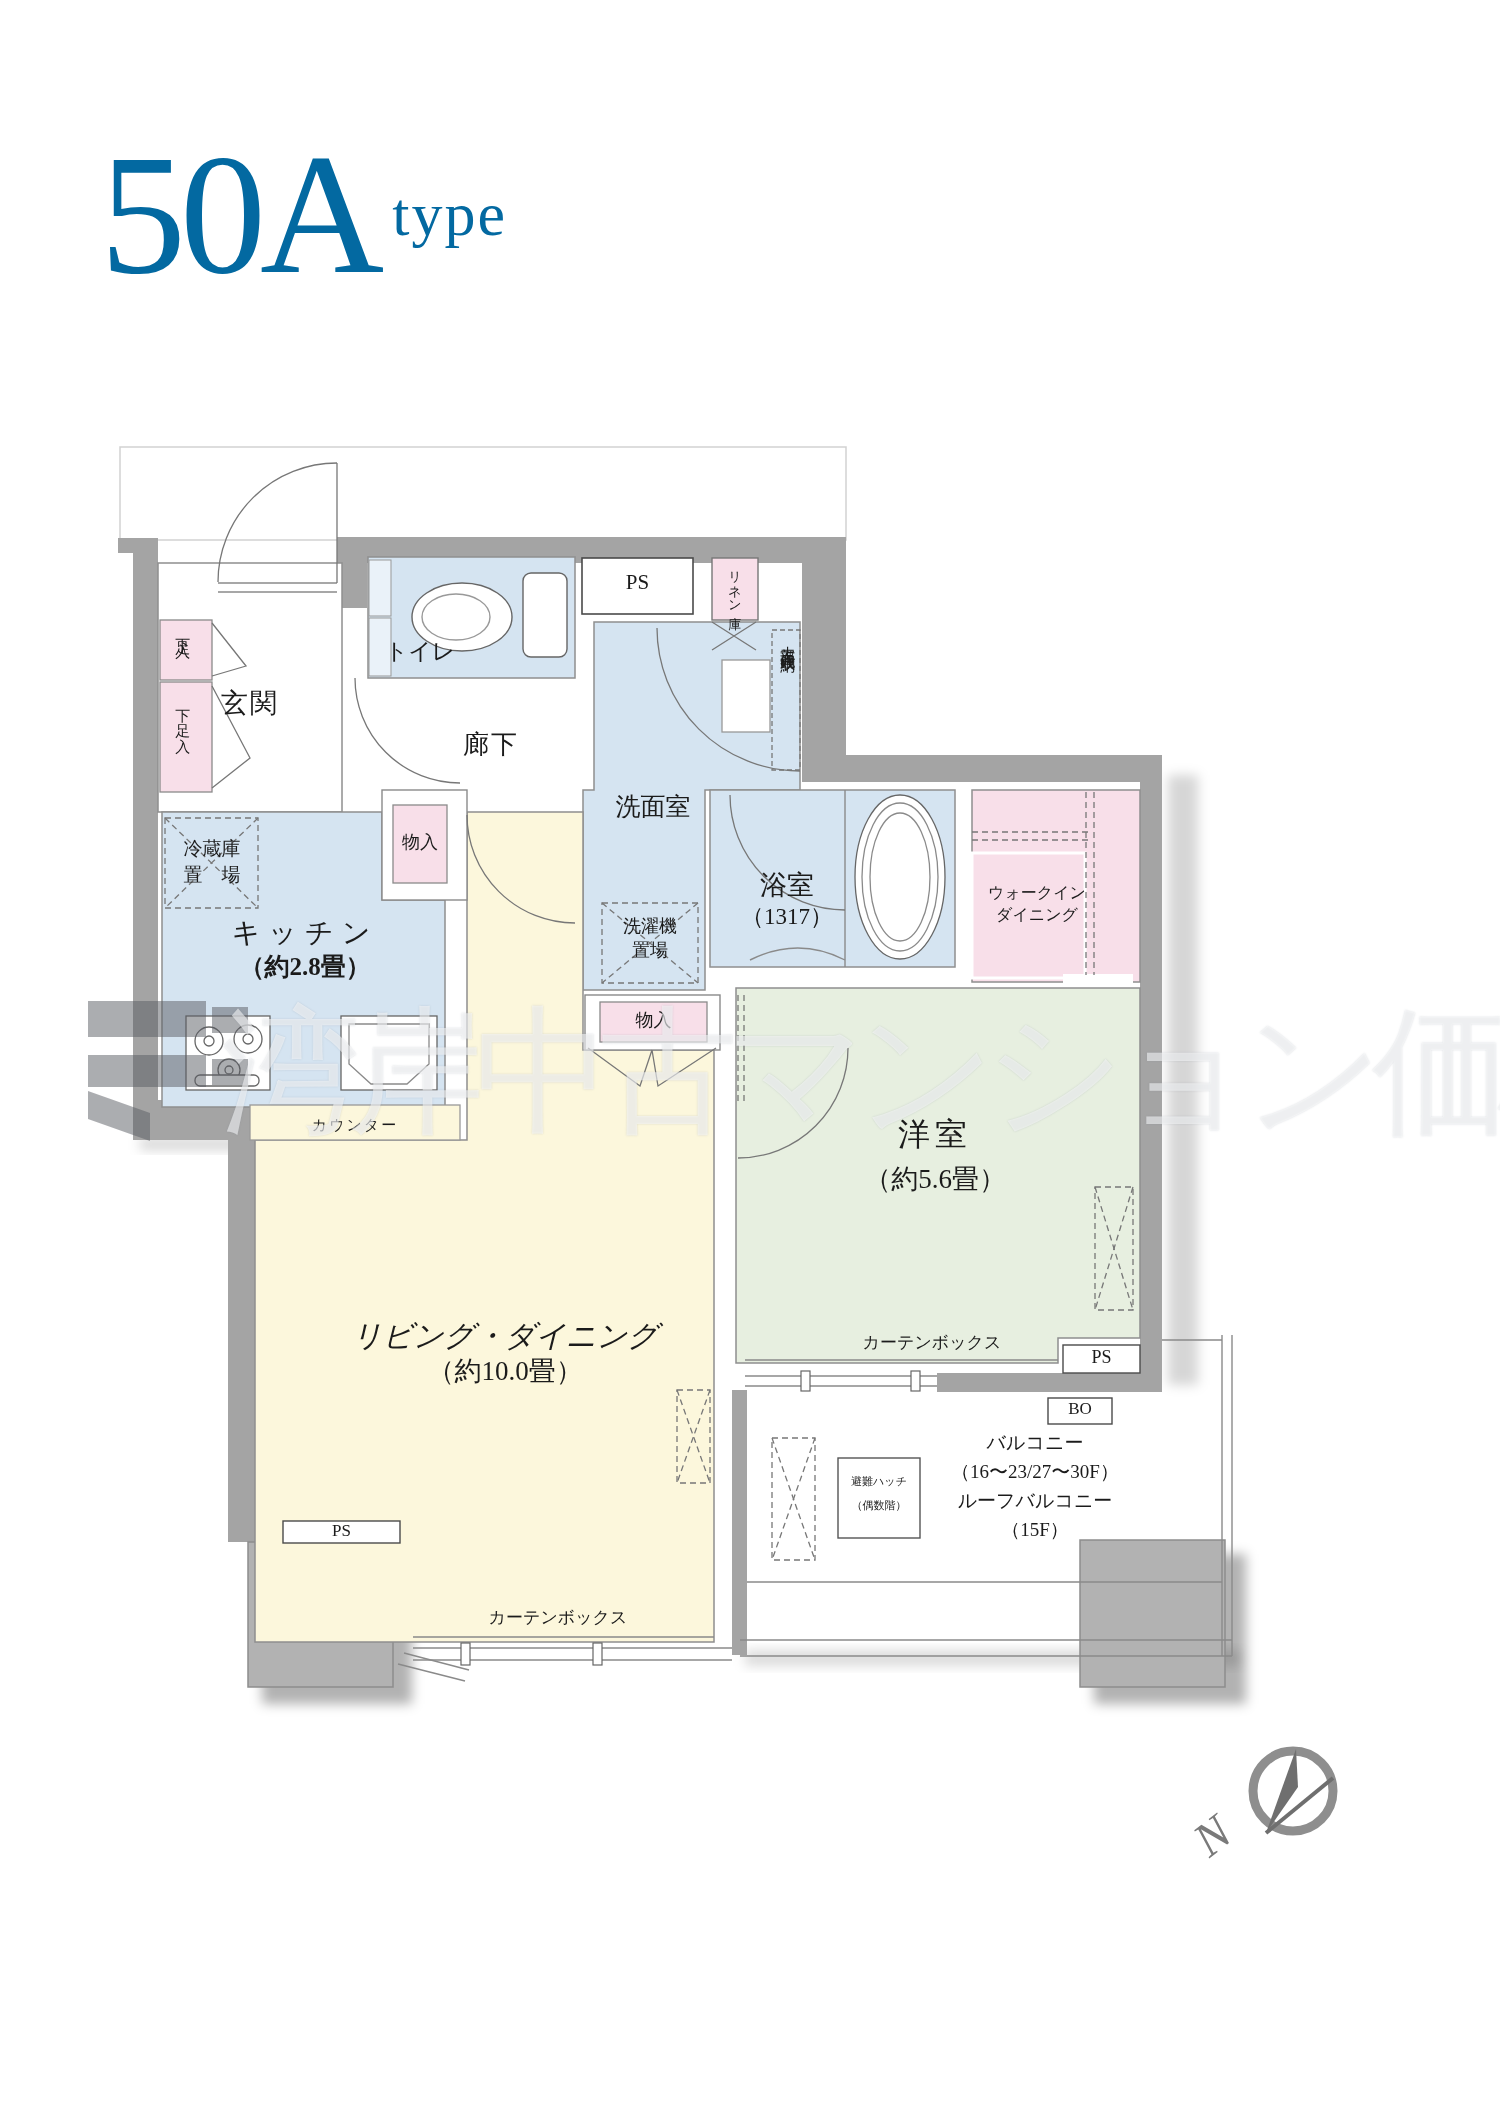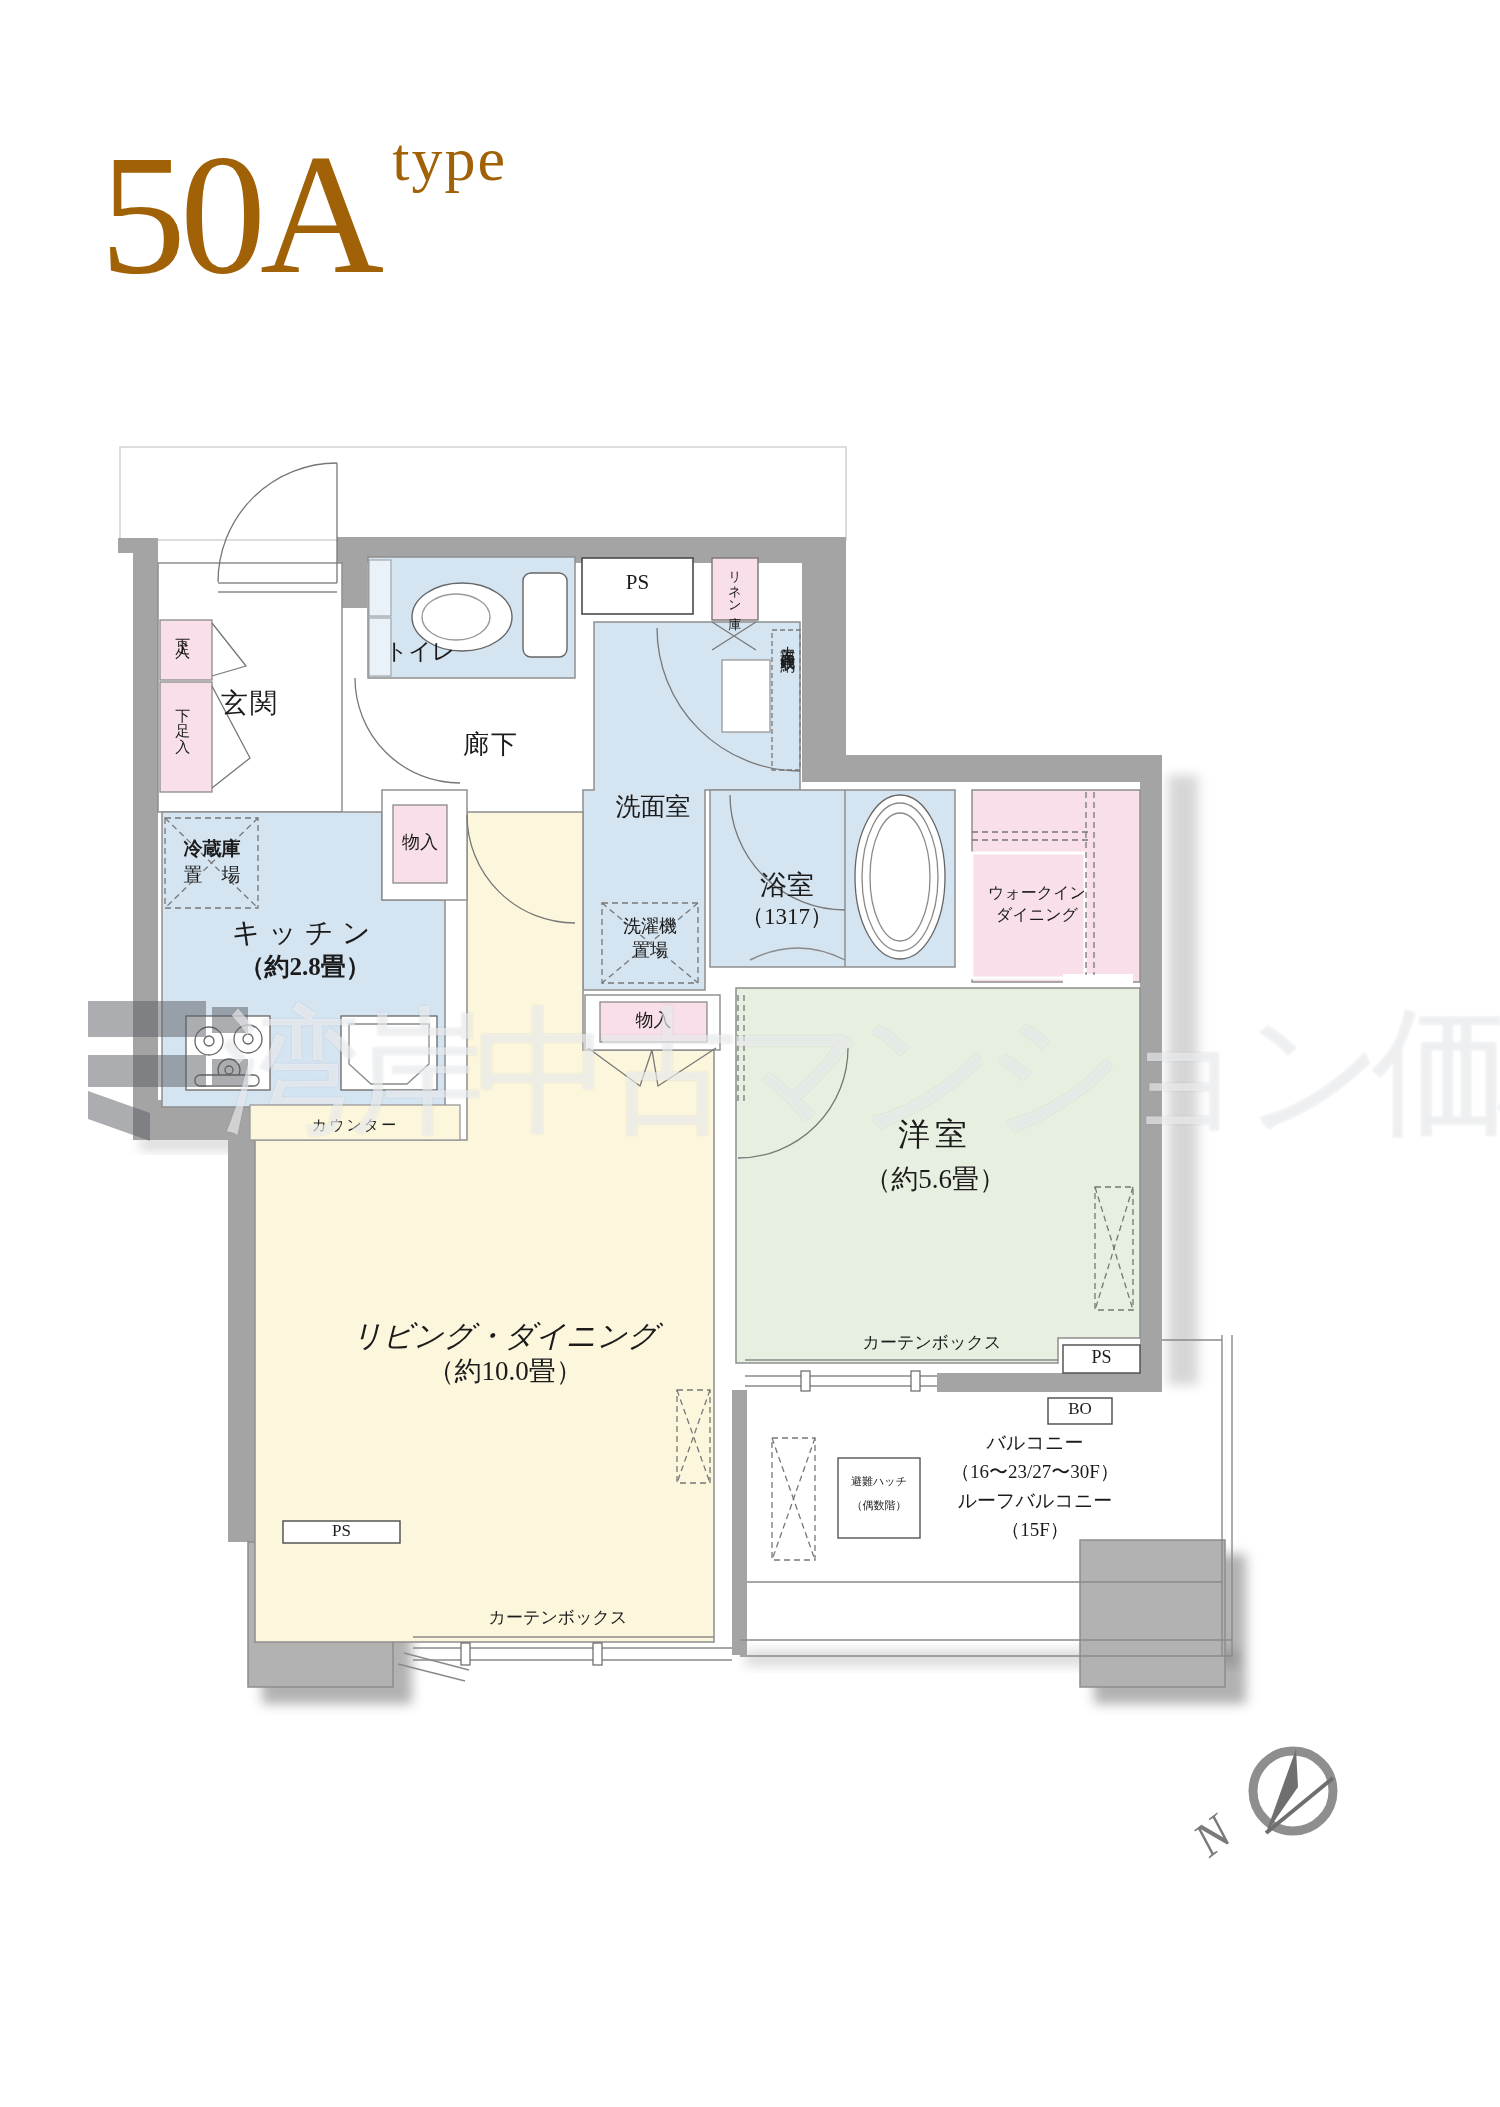--- a/index.html
+++ b/index.html
@@ -1,19 +1,19 @@
 <!DOCTYPE html>
 <html><head>
 <meta charset="utf-8">
 <style>
   html,body{margin:0;padding:0;background:#ffffff;}
   .page{position:relative;width:1500px;height:2107px;background:#fff;overflow:hidden;
         font-family:"Liberation Serif","DejaVu Serif",serif;}
   .abs{position:absolute;}
-  .title-row{position:absolute;left:100px;top:128px;display:flex;align-items:flex-start;gap:14px;color:#a16207;}
+  .title-row{position:absolute;left:100px;top:128px;display:flex;align-items:center;gap:14px;color:#0369a1;}
   .title-main{font-size:172px;letter-spacing:-6px;line-height:1;font-weight:400;}
   .title-sub{font-size:62px;letter-spacing:2px;line-height:1;}
   .lbl{position:absolute;color:#1b1b1b;text-align:center;line-height:1.18;white-space:nowrap;}
   .vtext{writing-mode:vertical-rl;text-orientation:upright;}
   .watermark-text{position:absolute;left:222px;top:980px;font-family:"DejaVu Sans",sans-serif;
       font-size:138px;letter-spacing:-12px;color:rgba(255,255,255,0.55);white-space:nowrap;
       text-shadow:0 0 2px rgba(120,128,142,0.28);pointer-events:none;}
   .wm-logo{position:absolute;left:86px;top:995px;width:170px;height:152px;opacity:0.5;pointer-events:none;}
   .compass-n{position:absolute;left:1196px;top:1808px;font-size:48px;font-style:italic;color:#7a7a7a;
       transform:rotate(-38deg);}
@@ -199,21 +199,21 @@
   <div class="lbl" style="left:165px;top:952px;width:280px;font-size:25px;font-weight:bold;">（約2.8畳）</div>
   <div class="lbl" style="left:330px;top:1318px;width:350px;font-size:30px;font-style:italic;">リビング・ダイニング</div>
   <div class="lbl" style="left:330px;top:1356px;width:350px;font-size:27px;">（約10.0畳）</div>
   <div class="lbl" style="left:790px;top:1116px;width:290px;font-size:32px;letter-spacing:5px;">洋室</div>
   <div class="lbl" style="left:790px;top:1164px;width:290px;font-size:27px;">（約5.6畳）</div>
 
   <div class="lbl vtext" style="left:173px;top:627px;font-size:15px;letter-spacing:2px;">下足入</div>
   <div class="lbl vtext" style="left:173px;top:698px;font-size:15px;letter-spacing:14px;">下足入</div>
   <div class="lbl vtext" style="left:727px;top:562px;font-size:13px;">リネン庫</div>
   <div class="lbl vtext" style="left:778px;top:634px;font-size:15px;letter-spacing:2px;">上部三面鏡収納</div>
-  <div class="lbl" style="left:166px;top:838px;width:92px;font-size:19px;font-weight:bold;">冷蔵庫</div>
+  <div class="lbl" style="left:166px;top:838px;width:92px;font-size:19px;">冷蔵庫</div>
   <div class="lbl" style="left:166px;top:864px;width:92px;font-size:19px;">置　場</div>
   <div class="lbl" style="left:602px;top:916px;width:96px;font-size:18px;">洗濯機</div>
   <div class="lbl" style="left:602px;top:940px;width:96px;font-size:18px;">置場</div>
   <div class="lbl" style="left:393px;top:832px;width:54px;font-size:18px;">物入</div>
   <div class="lbl" style="left:600px;top:1010px;width:107px;font-size:18px;">物入</div>
 
   <div class="lbl" style="left:252px;top:1117px;width:206px;font-size:15px;letter-spacing:2px;">カウンター</div>
   <div class="lbl" style="left:862px;top:1333px;width:140px;font-size:17px;">カーテンボックス</div>
   <div class="lbl" style="left:478px;top:1608px;width:160px;font-size:17px;">カーテンボックス</div>
   <div class="lbl" style="left:582px;top:570px;width:111px;font-size:21px;">PS</div>

